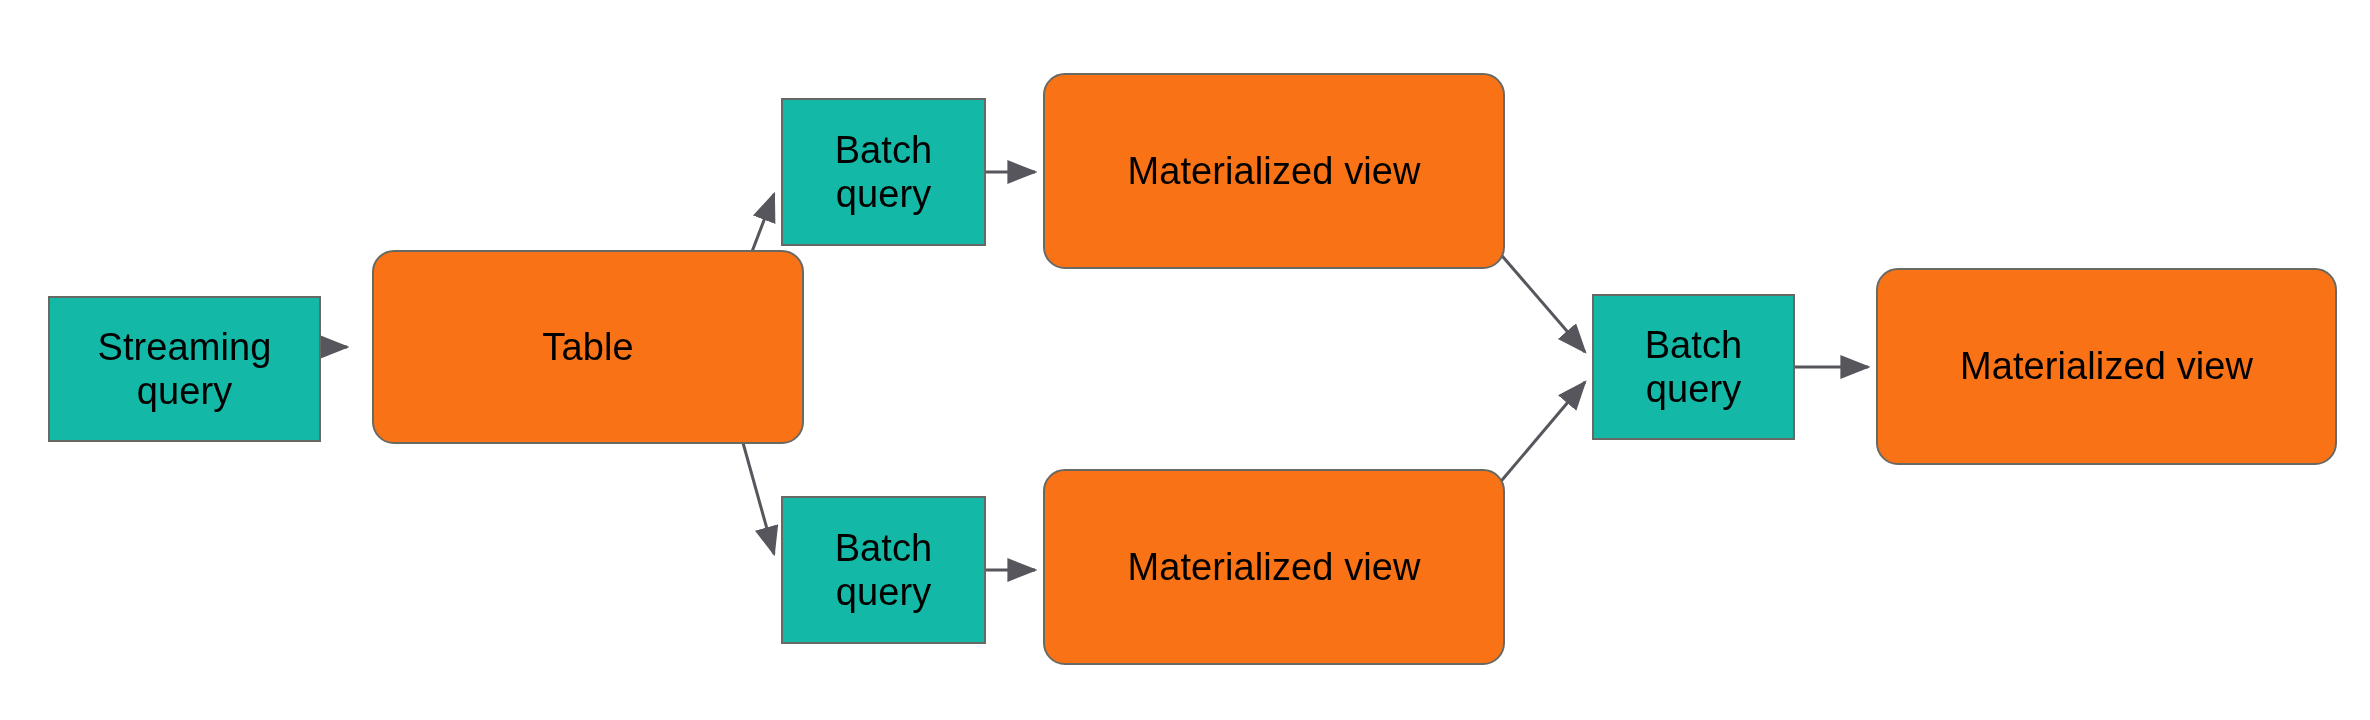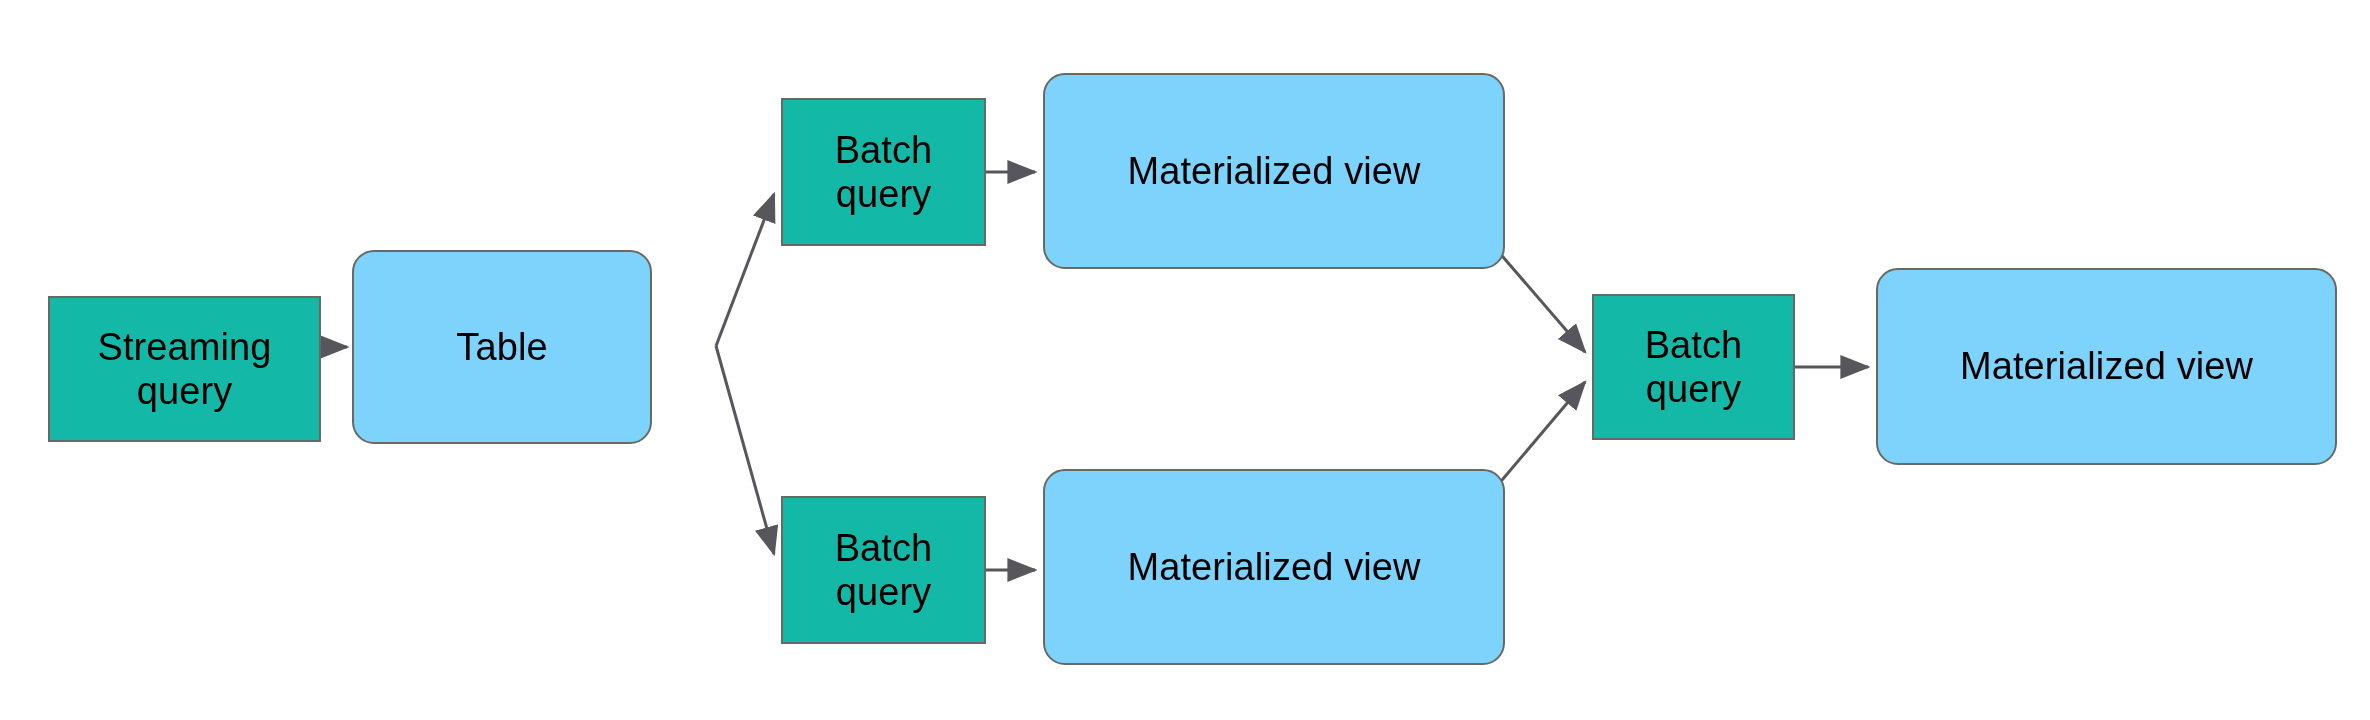--- a/index.html
+++ b/index.html
@@ -41,21 +41,21 @@
     letter-spacing: 0.1px;
     white-space: pre-line;
     z-index: 2;
   }
   .node-query {
     background: #14b8a6;
     border-color: #696964;
     border-radius: 0;
   }
   .node-store {
-    background: #7dd3fc;
+    background: #f97316;
     border-color: #696964;
     border-radius: 22px;
   }
   .node-label {
     display: block;
     white-space: pre-line;
   }
 </style>
 </head>
 <body>
@@ -78,21 +78,21 @@
         <line x1="1497" y1="486" x2="1585" y2="382" marker-end="url(#arrowhead)"></line>
         <line x1="1795" y1="367" x2="1868" y2="367" marker-end="url(#arrowhead)"></line>
       </g>
   </svg>
 
   <div class="node node-query" style="left: 48px; top: 275px; width: 273px; height: 146px; margin-top: 21px;">
     <span class="node-label">Streaming
 query</span>
   </div>
 
-  <div class="node node-store" style="left: 352px; top: 250px; width: 300px; height: 194px;">
+  <div class="node node-store" style="left: 372px; top: 250px; width: 432px; height: 194px;">
     <span class="node-label">Table</span>
   </div>
 
   <div class="node node-query" style="left: 781px; top: 98px; width: 205px; height: 148px;">
     <span class="node-label">Batch
 query</span>
   </div>
 
   <div class="node node-query" style="left: 781px; top: 496px; width: 205px; height: 148px;">
     <span class="node-label">Batch

